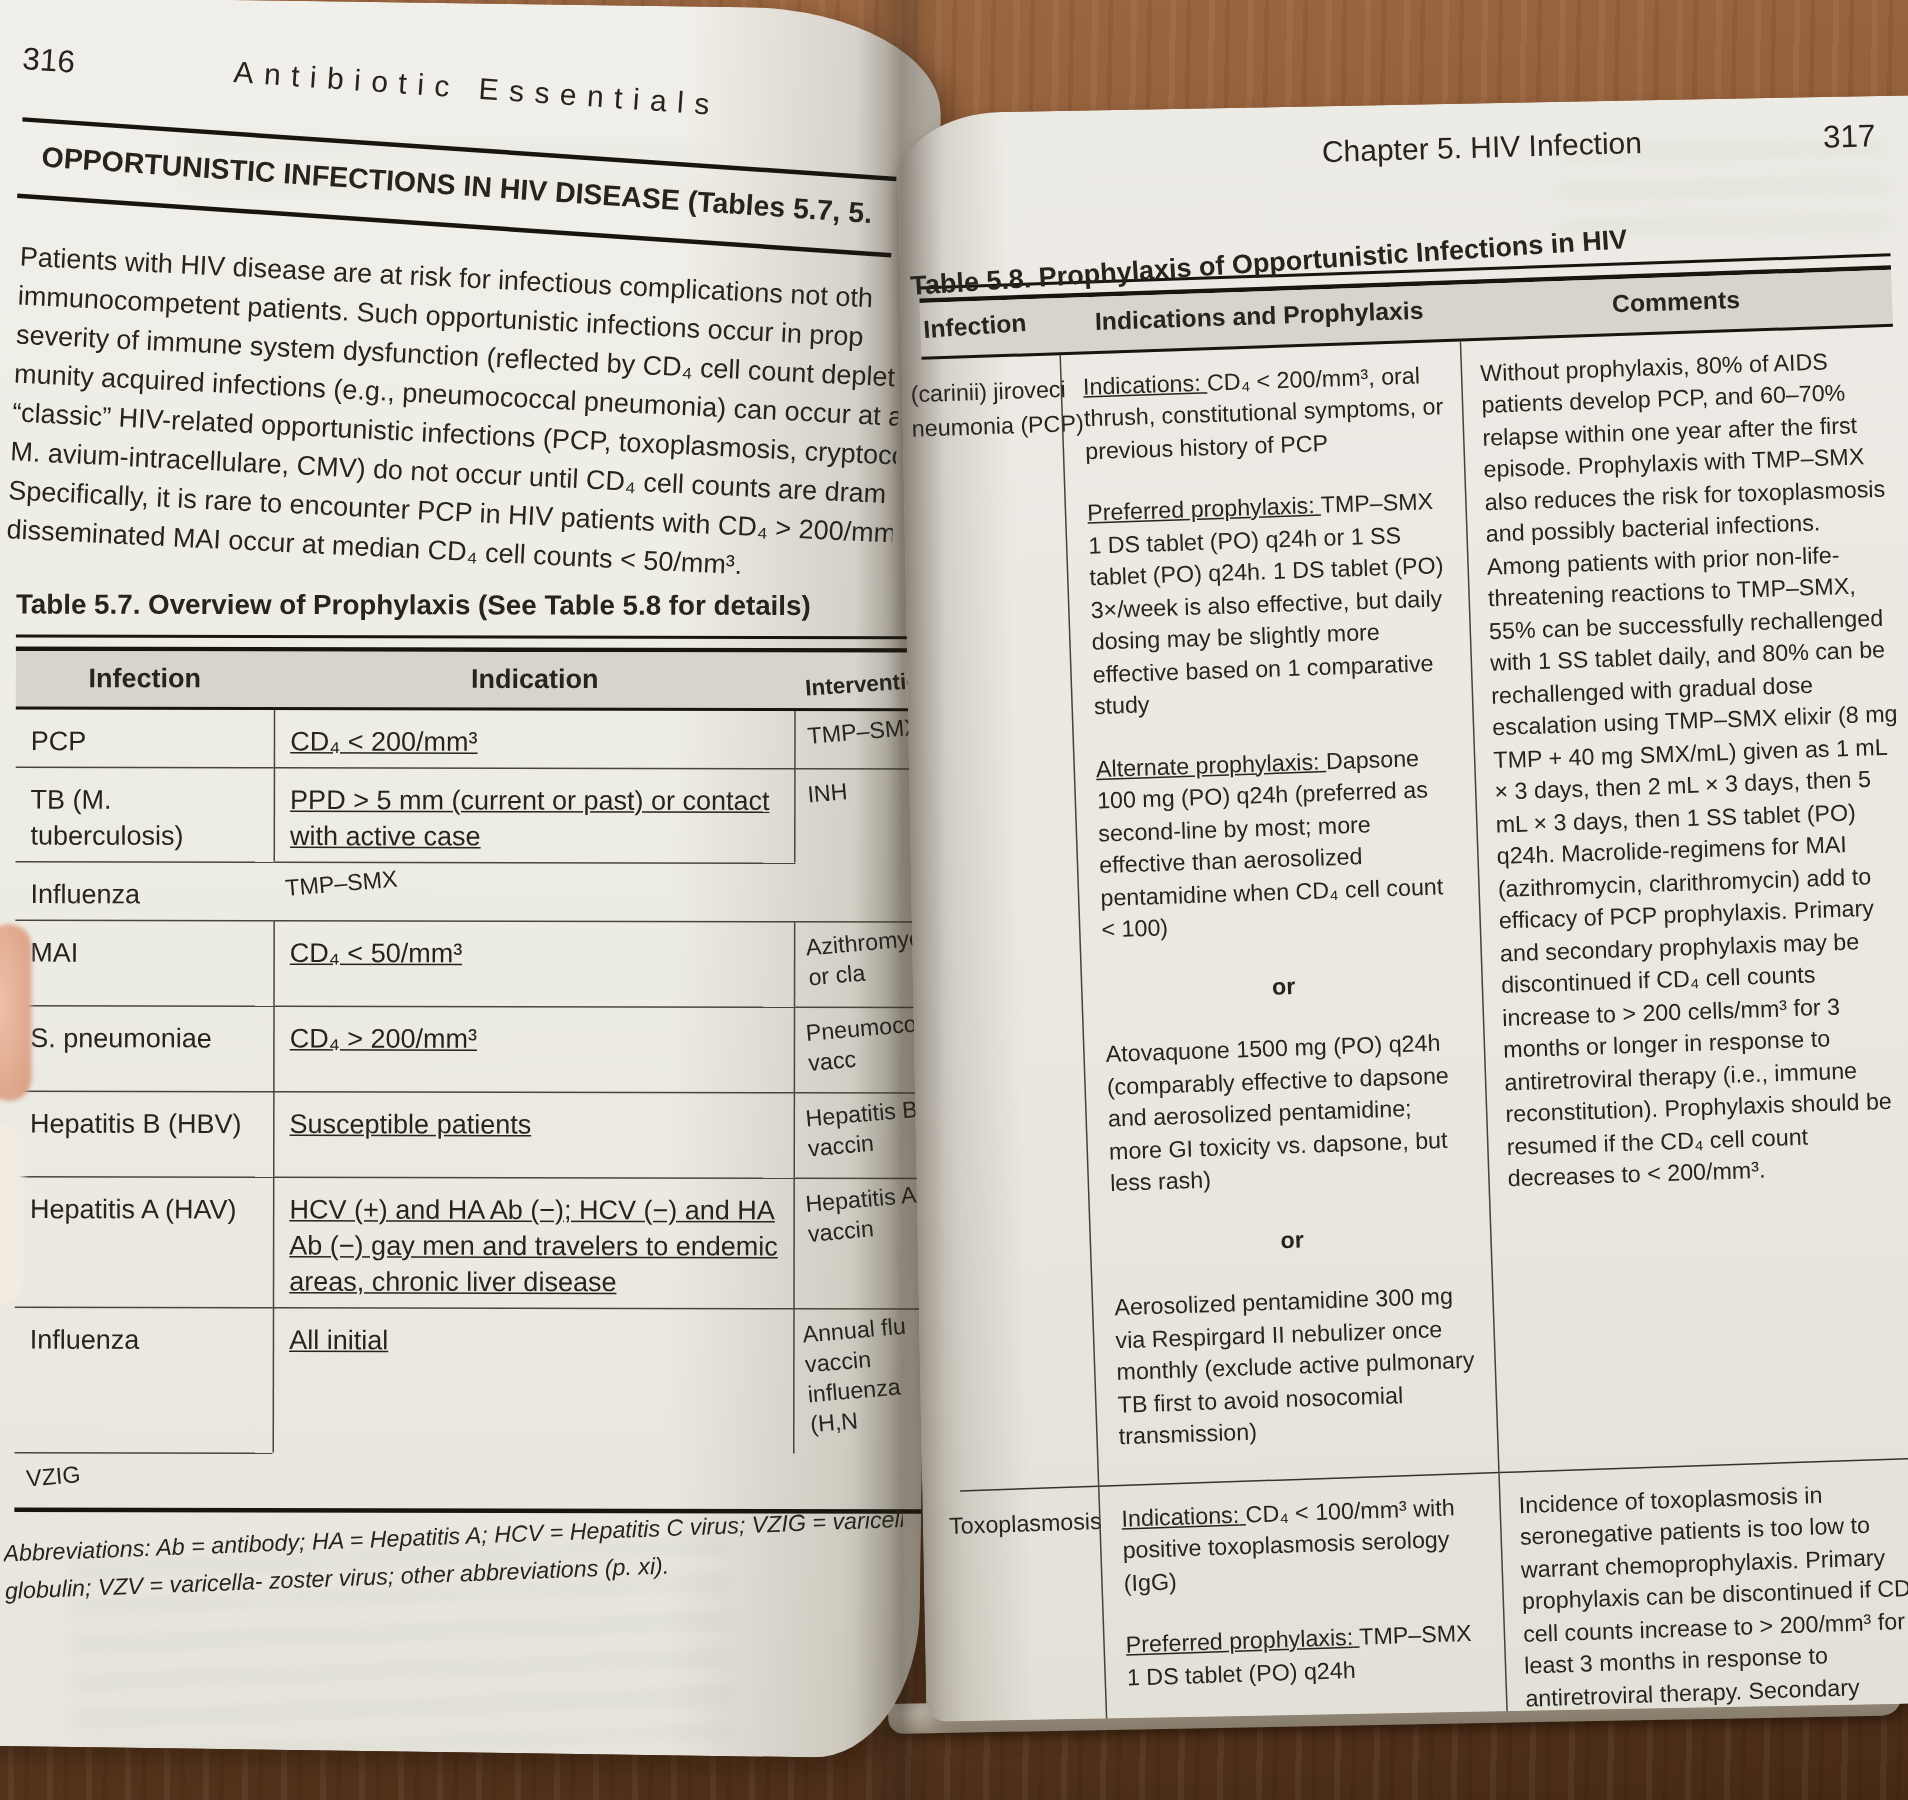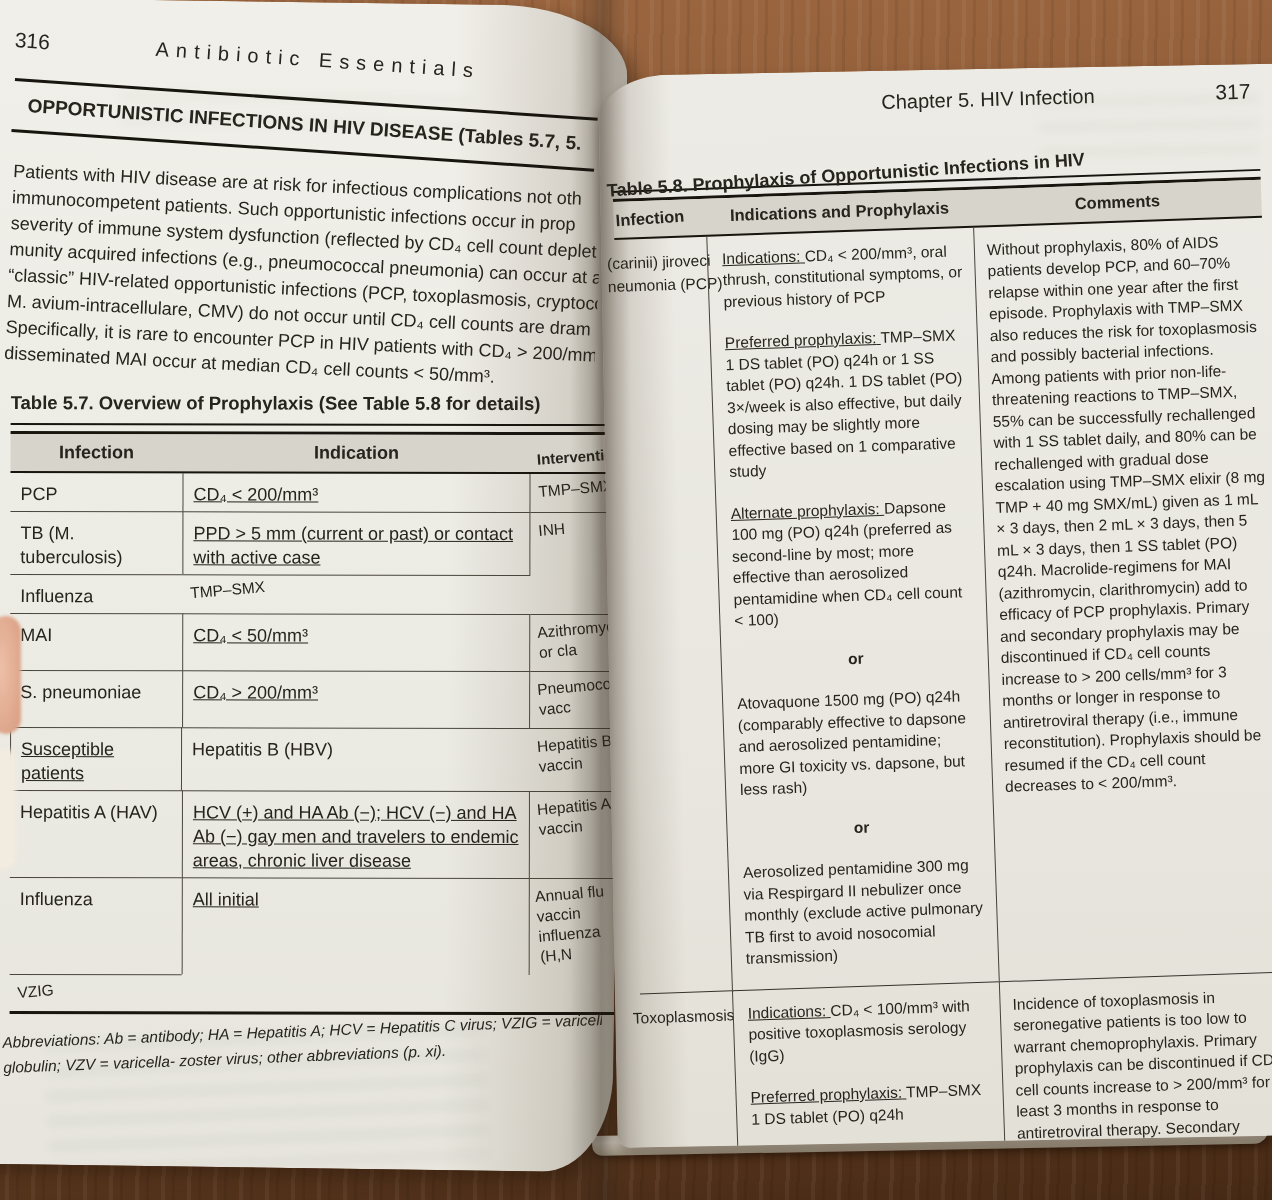--- a/index.html
+++ b/index.html
@@ -158,22 +158,22 @@
           <div class="t7c c1">MAI</div>
           <div class="t7c c2">CD₄ &lt; 50/mm³</div>
           <div class="t7c c3"><span class="tilt">Azithromycin or cla</span></div>
         </div>
         <div class="t7-row">
           <div class="t7c c1">S. pneumoniae</div>
           <div class="t7c c2">CD₄ &gt; 200/mm³</div>
           <div class="t7c c3"><span class="tilt">Pneumococcal vacc</span></div>
         </div>
         <div class="t7-row">
+          <div class="t7c c1">Hepatitis B (HBV)</div>
           <div class="t7c c2">Susceptible patients</div>
-          <div class="t7c c1">Hepatitis B (HBV)</div>
           <div class="t7c c3"><span class="tilt">Hepatitis B vaccin</span></div>
         </div>
         <div class="t7-row">
           <div class="t7c c1">Hepatitis A (HAV)</div>
           <div class="t7c c2">HCV (+) and HA Ab (−); HCV (−) and HA Ab (−) gay men and travelers to endemic areas, chronic liver disease</div>
           <div class="t7c c3"><span class="tilt">Hepatitis A vaccin</span></div>
         </div>
         <div class="t7-row">
           <div class="t7c c1">Influenza</div>
           <div class="t7c c2">All initial</div>

